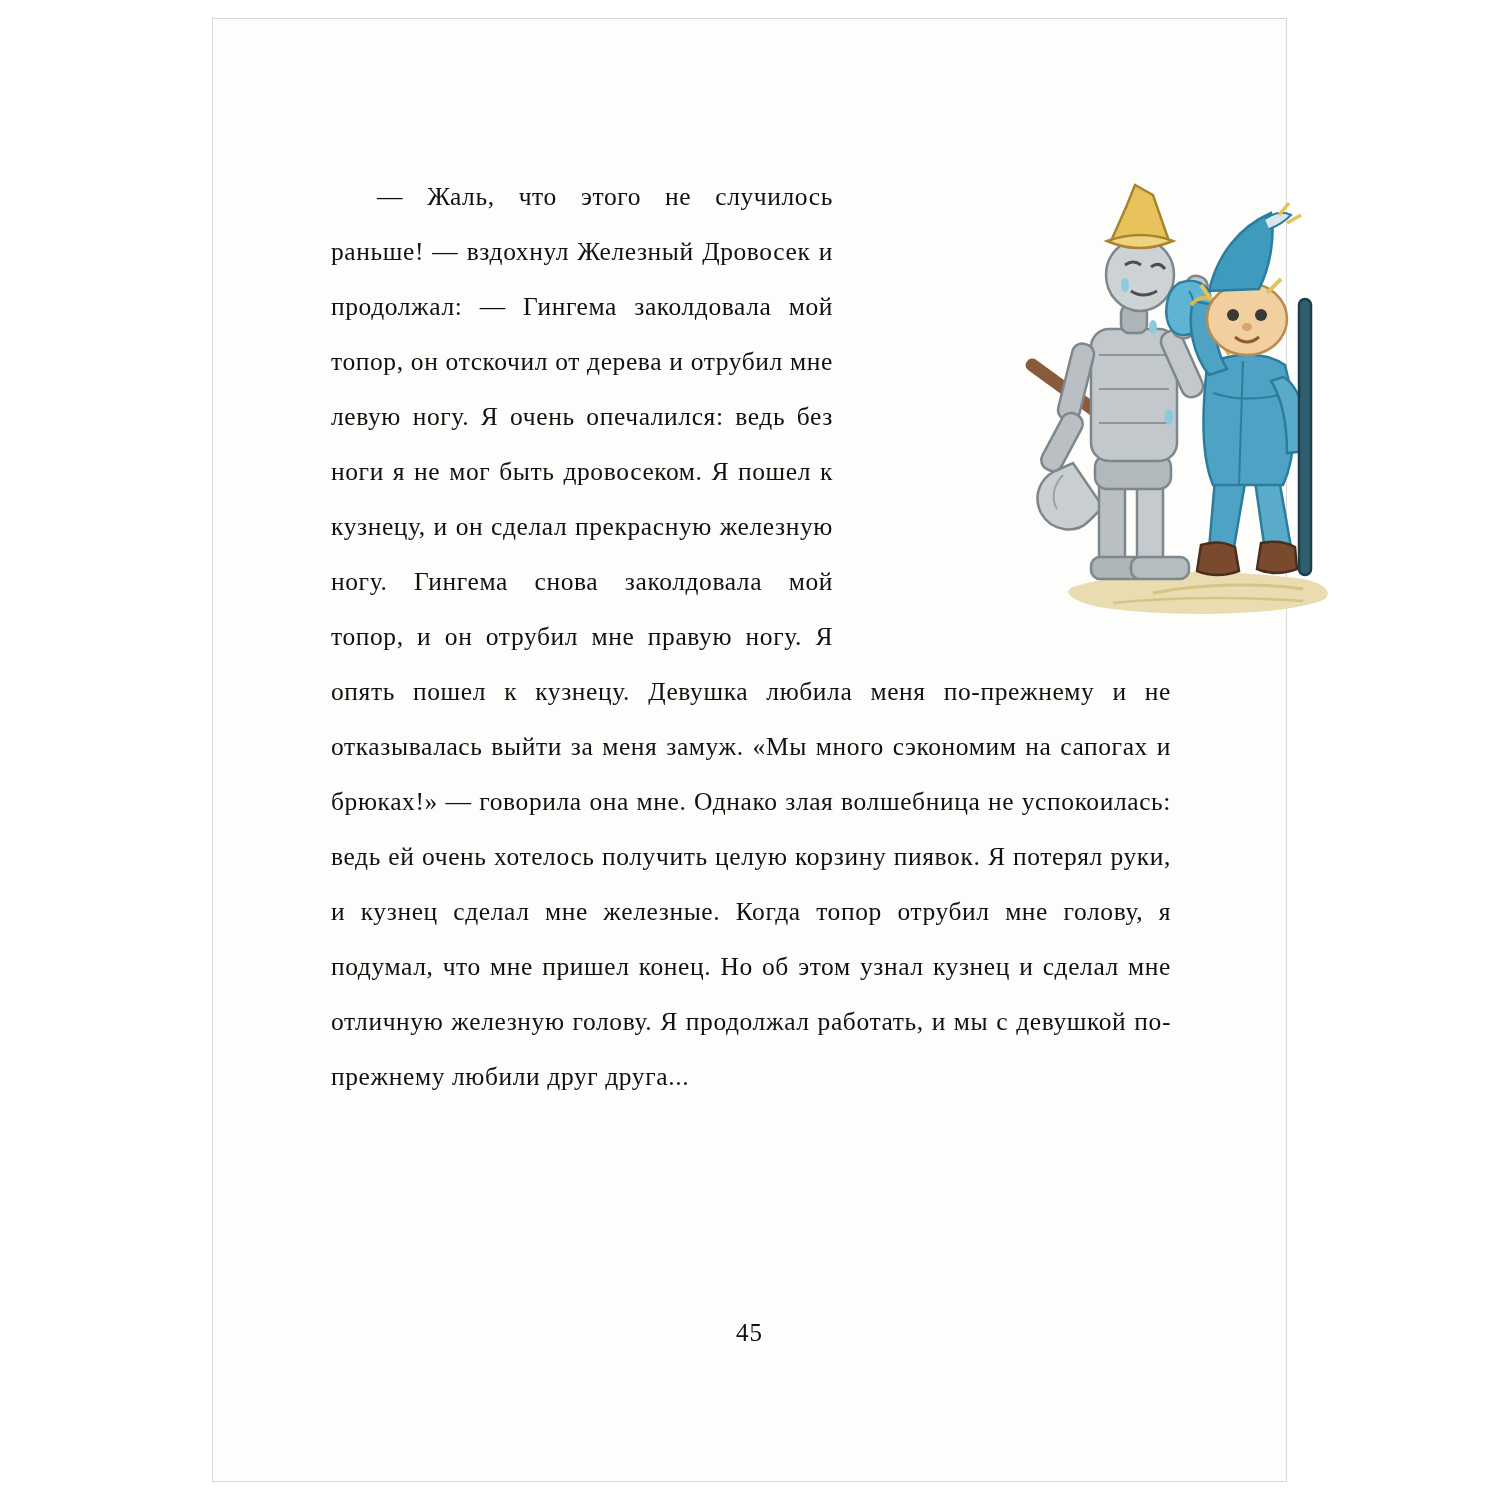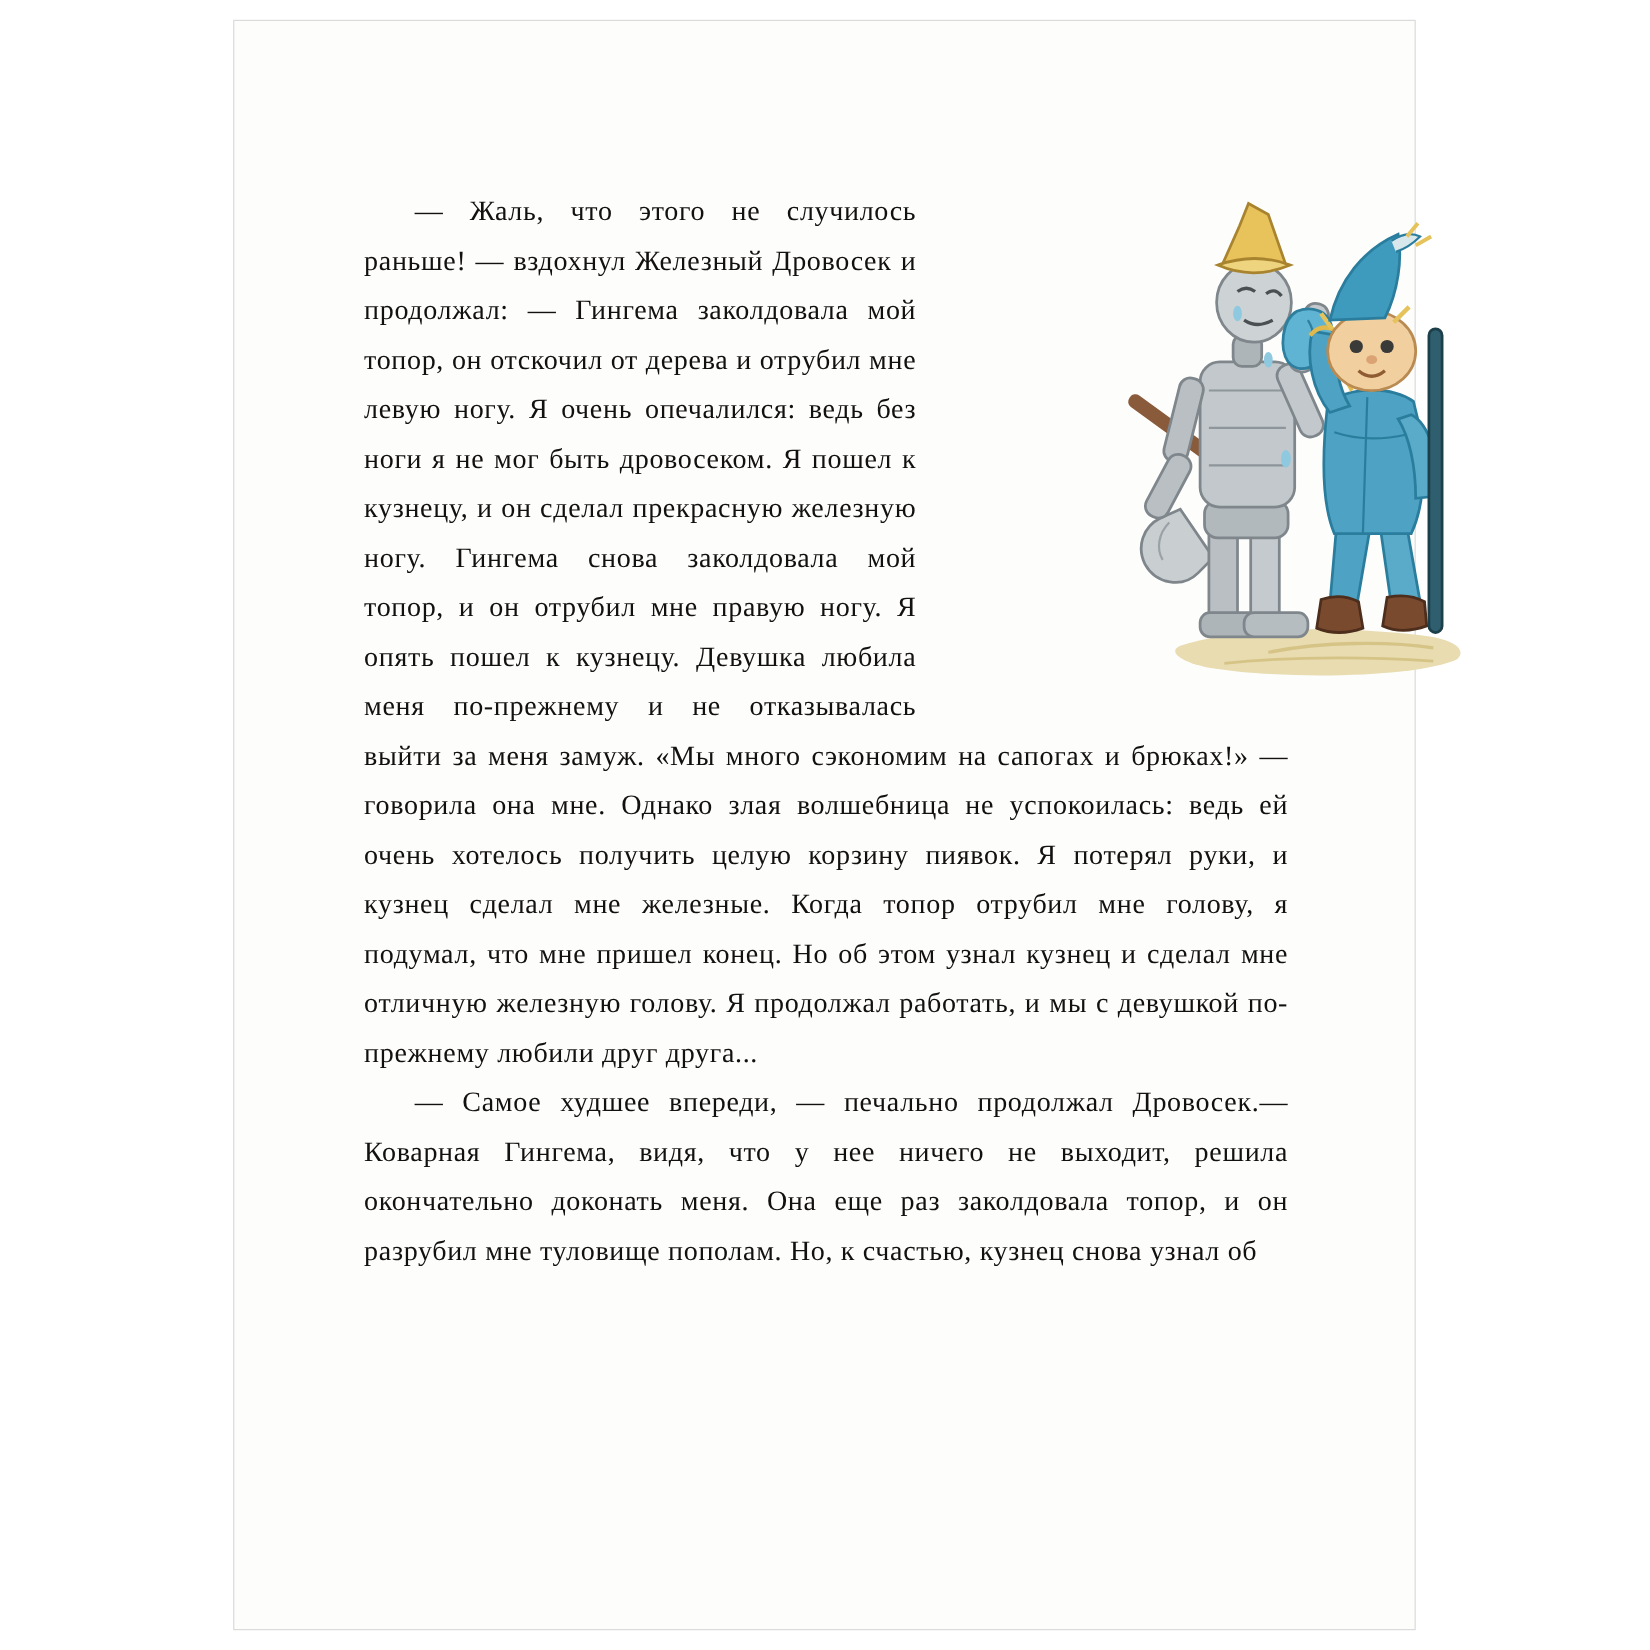--- a/index.html
+++ b/index.html
@@ -34,21 +34,21 @@
     box-sizing: border-box;
   }
 
   
   #text-column {
     position: absolute;
     left: 118px;
     top: 150px;
     width: 840px;
     font-size: 25.5px;
-    line-height: 45px;
+    line-height: 55px;
     color: #13110f;
     letter-spacing: 0.6px;
     text-align: justify;
   }
 
   p {
     margin: 0;
   }
   p.indent {
     text-indent: 46px;
@@ -183,18 +183,18 @@
           <path d="M262 40 q14 -10 26 -4 q-10 10 -22 14" fill="#d8e7ec" stroke="#2a7d9d" stroke-width="2"></path>
 
           <path d="M276 36 l10 -12 M284 44 l14 -8" stroke="#e6c35a" stroke-width="3.5"></path>
         </g>
       </svg>
     </div>
 
     <div id="text-column">
       <div class="illus-float"></div>
       <p class="indent">— Жаль, что этого не случилось раньше! — вздохнул Железный Дровосек и продолжал: — Гингема заколдовала мой топор, он отскочил от дерева и отрубил мне левую ногу. Я очень опечалился: ведь без ноги я не мог быть дровосеком. Я пошел к кузнецу, и он сделал прекрасную железную ногу. Гингема снова заколдовала мой топор, и он отрубил мне правую ногу. Я опять пошел к кузнецу. Девушка любила меня по-прежнему и не отказывалась выйти за меня замуж. «Мы много сэкономим на сапогах и брюках!» — говорила она мне. Однако злая волшебница не успокоилась: ведь ей очень хотелось получить целую корзину пиявок. Я потерял руки, и кузнец сделал мне железные. Когда топор отрубил мне голову, я подумал, что мне пришел конец. Но об этом узнал кузнец и сделал мне отличную железную голову. Я продолжал работать, и мы с девушкой по-прежнему любили друг друга...</p>
-      <p class="indent">— Самое худшее впереди, — печально продолжал Дровосек.— Коварная Гингема, видя, что у нее ничего не выходит, решила окончательно доконать меня. Она еще раз заколдовала топор, и он разрубил мне туловище пополам. Но, к счастью, кузнец снова узнал об</p>
     </div>
 
+    <div id="folio">45</div>
 
   </div>
 </div>
 
 </body></html>

